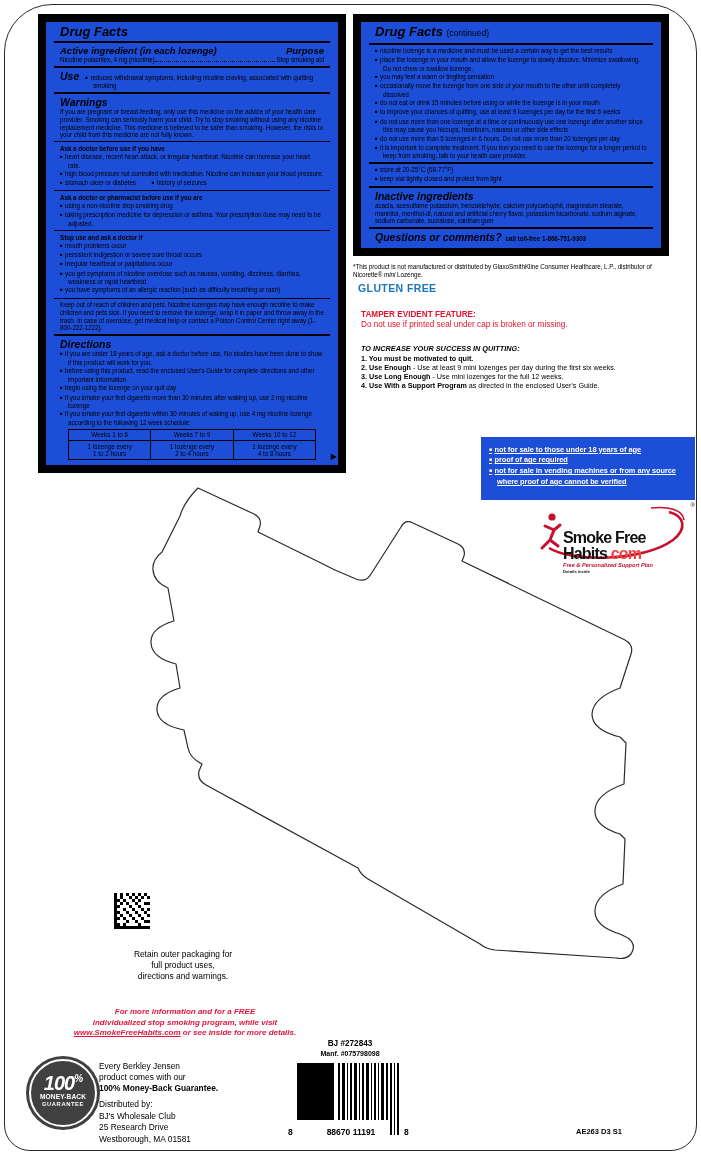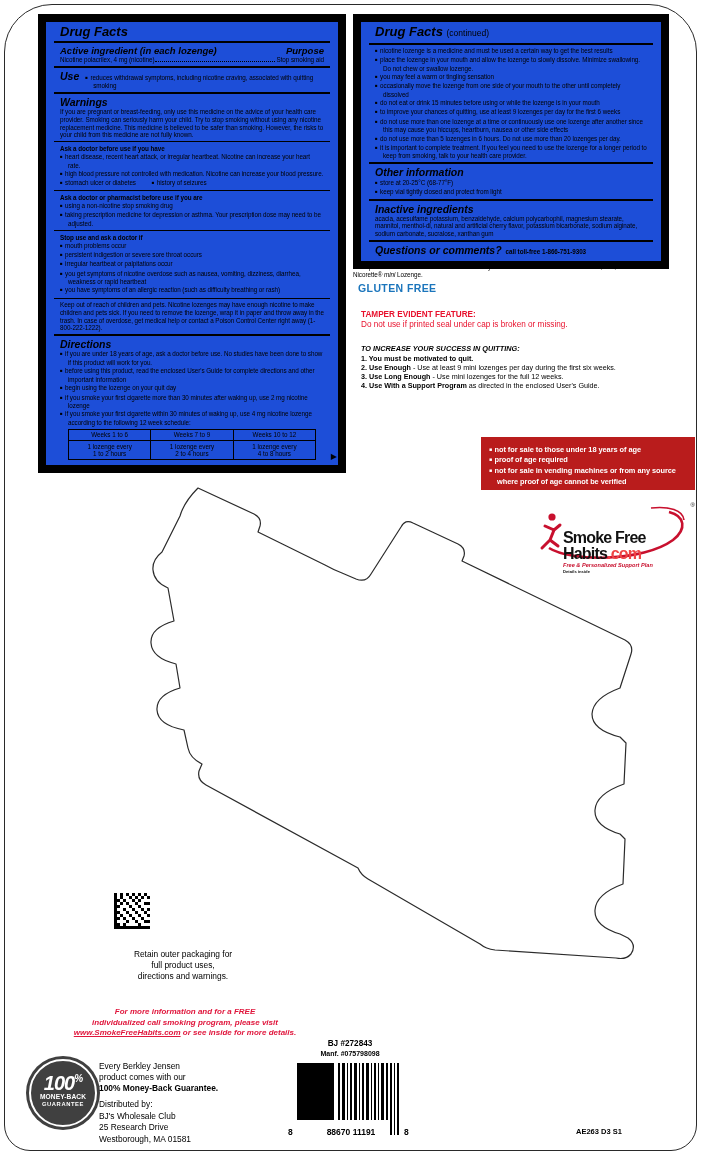--- a/index.html
+++ b/index.html
@@ -33,21 +33,21 @@
   table.sched td,table.sched th{border:1px solid #000;font-size:6.3px;line-height:7.5px;font-weight:400;text-align:center;padding:1.5px 2px;}
   .cont-arrow{position:absolute;right:1px;bottom:4px;font-size:8px;line-height:8px;}
 
   
   .gluten{font-weight:700;font-size:10.5px;letter-spacing:.4px;}
   .redtext{color:#E8112D;}
   .tamper-h{font-weight:700;font-size:8.2px;line-height:10px;}
   .tamper-t{font-size:8.2px;line-height:10px;}
   .succ-h{font-style:italic;font-weight:700;font-size:7.3px;line-height:9.5px;}
   .succ-step{font-size:7.2px;line-height:9.3px;}
-  .agebox{background:#b91c1c;color:#fff;padding:7px 6px 3px 8px;box-sizing:border-box;}
+  .agebox{background:#1d4ed8;color:#fff;padding:7px 6px 13px 8px;box-sizing:border-box;text-decoration:underline;}
   .agebox .li{font-weight:700;font-size:7.4px;line-height:9.4px;letter-spacing:-0.05px;}
   .agebox .li::before{font-size:5px;}
 
   
   .logo{width:164px;height:68px;}
   .logo .txt{position:absolute;left:32px;top:8px;line-height:1;}
   .logo .l1{font-weight:700;font-size:16px;letter-spacing:-0.8px;color:#111;margin-top:20px;}
   .logo .l2{font-weight:700;font-size:16px;letter-spacing:-0.8px;color:#111;}
   .logo .l2 .red{color:#ef4444;}
   .logo .tag{font-weight:700;font-style:italic;font-size:5.6px;color:#C8102E;margin-top:1px;letter-spacing:0;}
@@ -190,21 +190,20 @@
   <div class="small li">place the lozenge in your mouth and allow the lozenge to slowly dissolve. Minimize swallowing. Do not chew or swallow lozenge.</div>
   <div class="small li">you may feel a warm or tingling sensation</div>
   <div class="small li">occasionally move the lozenge from one side of your mouth to the other until completely dissolved</div>
   <div class="small li">do not eat or drink 15 minutes before using or while the lozenge is in your mouth</div>
   <div class="small li">to improve your chances of quitting, use at least 9 lozenges per day for the first 6 weeks</div>
   <div class="small li">do not use more than one lozenge at a time or continuously use one lozenge after another since this may cause you hiccups, heartburn, nausea or other side effects</div>
   <div class="small li">do not use more than 5 lozenges in 6 hours. Do not use more than 20 lozenges per day.</div>
   <div class="small li">it is important to complete treatment. If you feel you need to use the lozenge for a longer period to keep from smoking, talk to your health care provider.</div>
   <div class="rule2"></div>
 
-  <div class="h3">Other information</div>
   <div class="small li">store at 20-25°C (68-77°F)</div>
   <div class="small li">keep vial tightly closed and protect from light</div>
   <div class="rule2"></div>
 
   <div class="h3">Inactive ingredients</div>
   <div class="small">acacia, acesulfame potassium, benzaldehyde, calcium polycarbophil, magnesium stearate, mannitol, menthol-dl, natural and artificial cherry flavor, potassium bicarbonate, sodium alginate, sodium carbonate, sucralose, xanthan gum</div>
   <div class="rule2"></div>
 
   <div style="display:flex;align-items:baseline;gap:4px;">
     <span class="h3">Questions or comments?</span>
@@ -280,21 +279,21 @@
 <div class="qr abs" style="left:114px;top:893px;"></div>
 
 <div class="abs retain" style="left:83px;top:949px;width:200px;">
   <div>Retain outer packaging for</div>
   <div>full product uses,</div>
   <div>directions and warnings.</div>
 </div>
 
 <div class="abs promo" style="left:58px;top:1007px;width:254px;">
   <div>For more information and for a FREE</div>
-  <div>individualized call smoking program, please visit</div>
+  <div>individualized stop smoking program, while visit</div>
   <div><span class="link">www.SmokeFreeHabits.com</span><span> or see inside for more details.</span></div>
 </div>
 
 <div class="abs seal" style="left:26px;top:1056px;">
   <div class="inner">
     <div class="pct"><span>100</span><span class="pctsign">%</span></div>
     <div class="mb">MONEY-BACK</div>
     <div class="gt">GUARANTEE</div>
   </div>
 </div>

